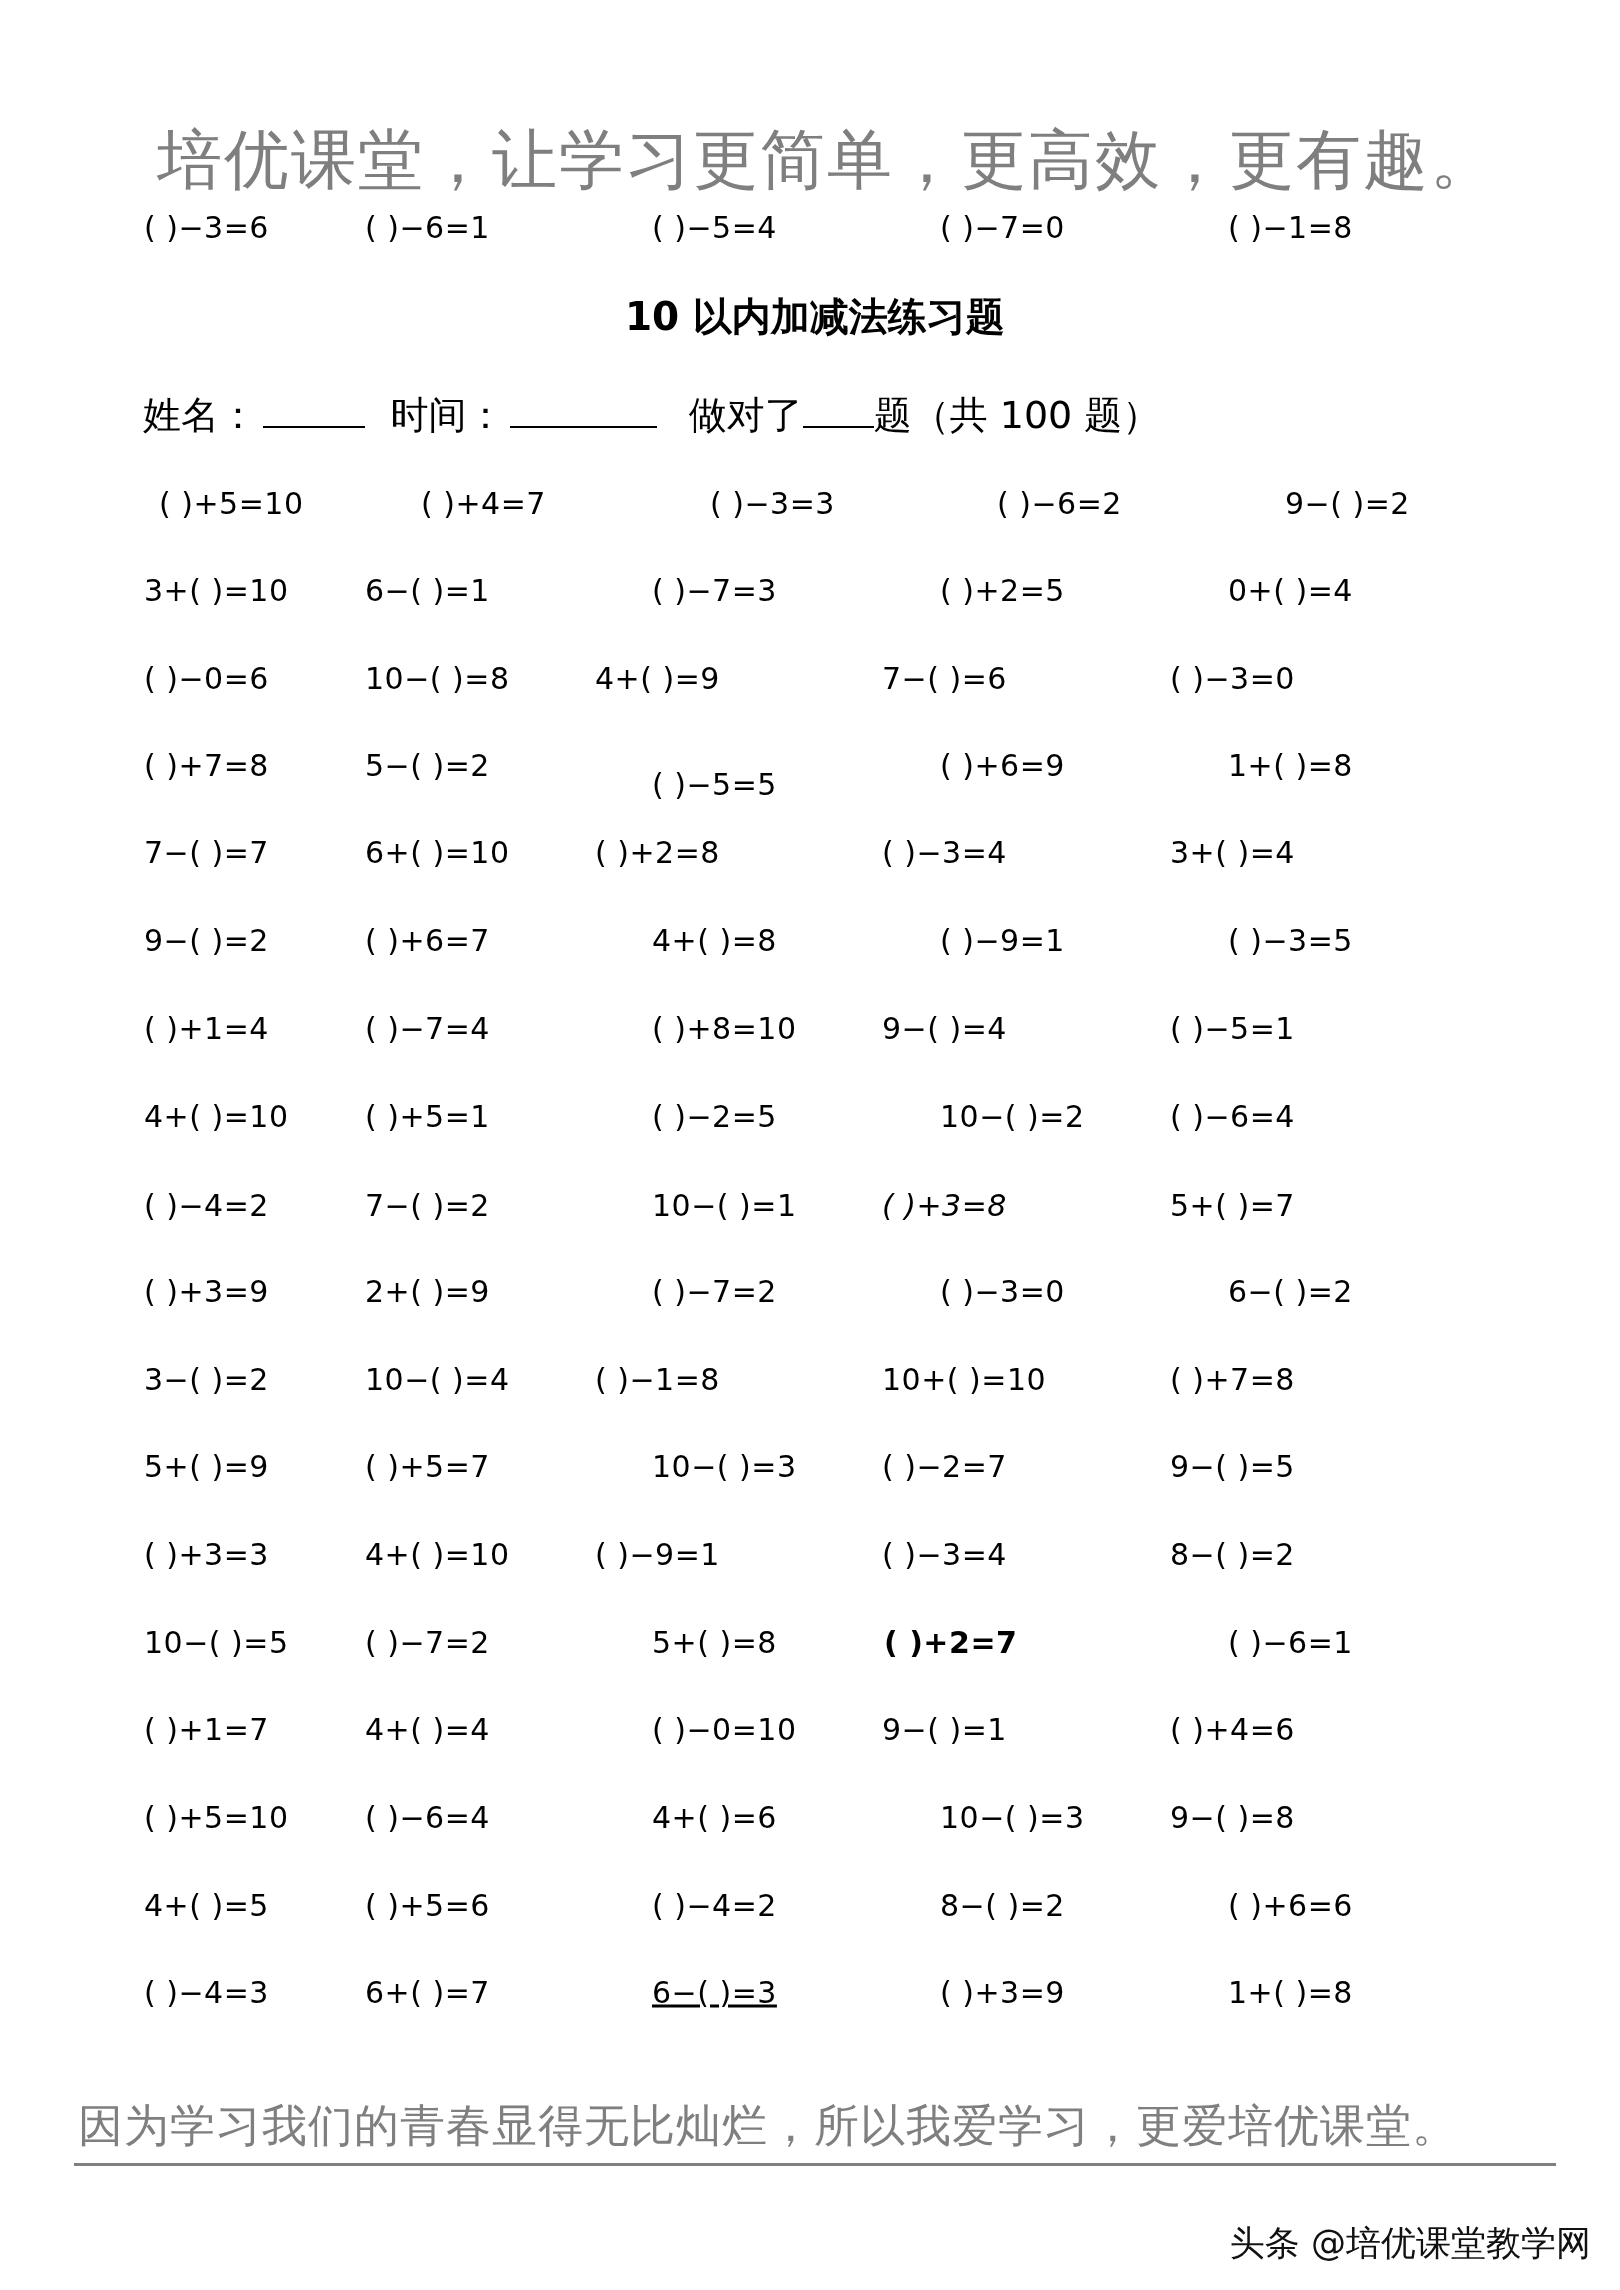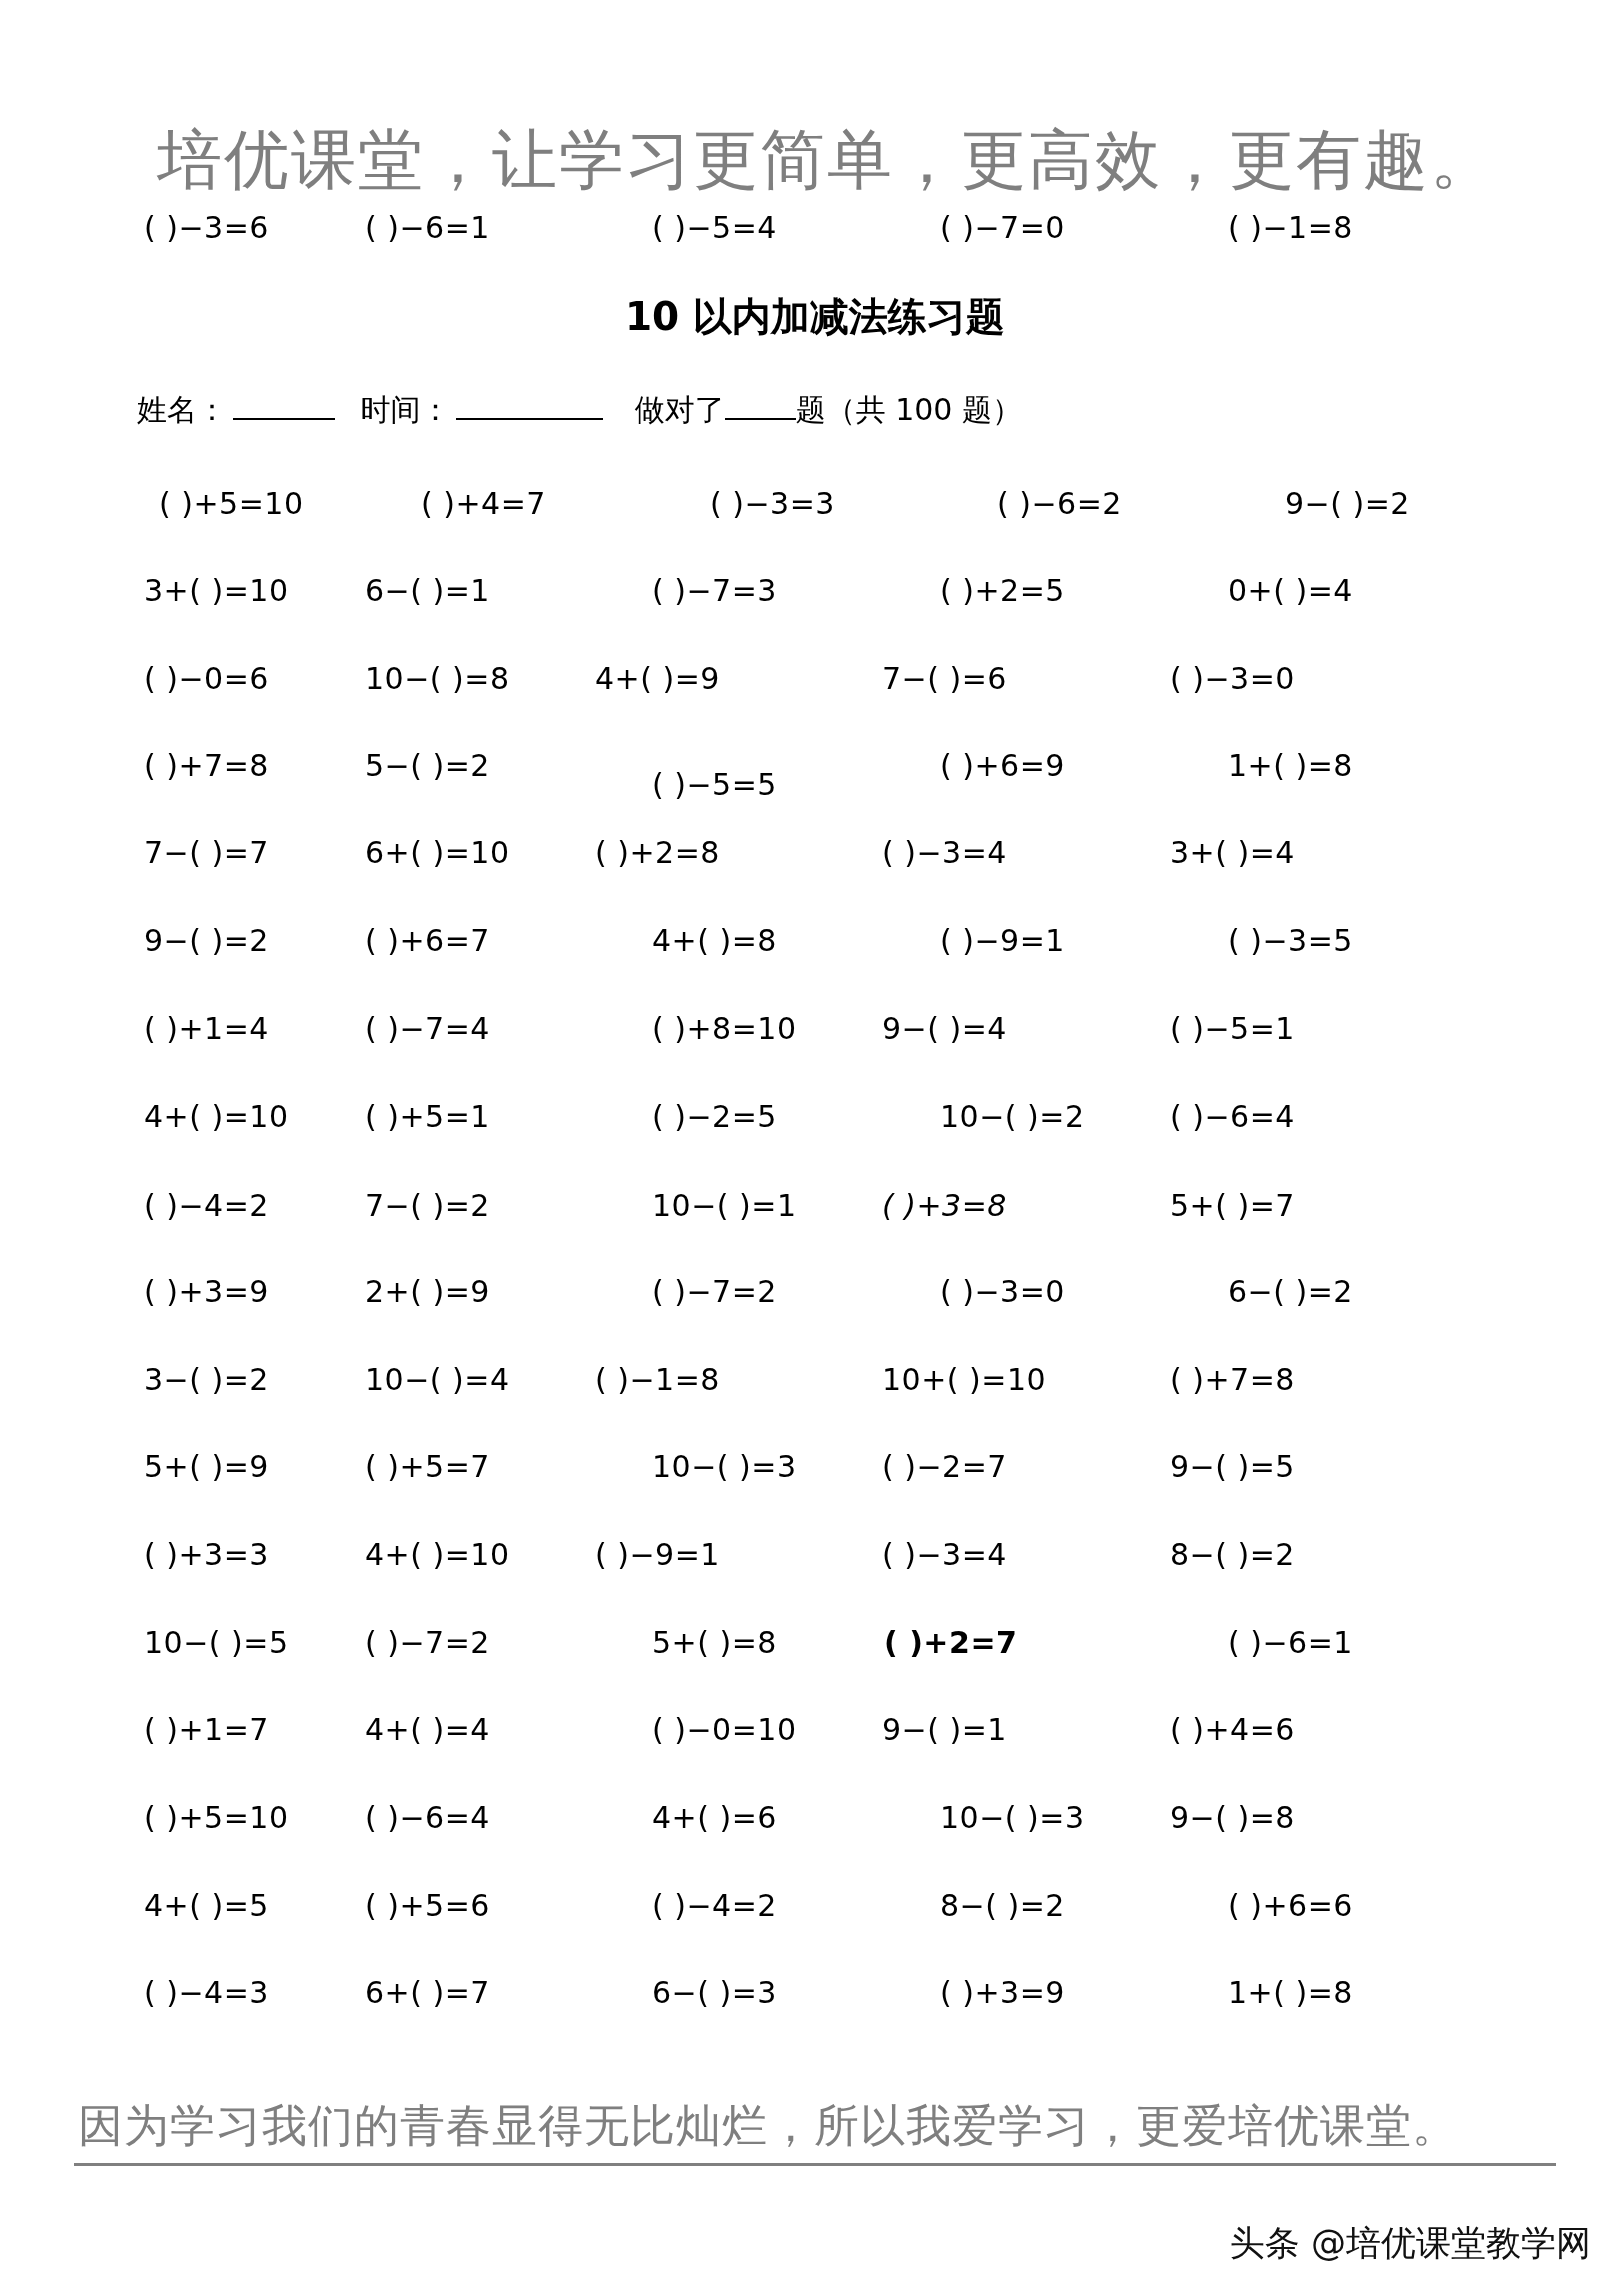--- a/index.html
+++ b/index.html
@@ -2,21 +2,21 @@
 <html><head>
   <meta charset="utf-8">
   <style>
     html, body { margin: 0; padding: 0; background: #ffffff; }
     body { width: 1620px; height: 2291px; position: relative; overflow: hidden;
            font-family: "DejaVu Sans", "Liberation Sans", sans-serif; color: #000; }
     .slogan { position: absolute; left: 157px; top: 116px; font-size: 65px; color: #7f7f7f;
               letter-spacing: 2px; white-space: nowrap; }
     .title { position: absolute; left: 0; width: 1620px; top: 290px; text-align: center;
              font-size: 39px; font-weight: bold; white-space: nowrap; padding-left: 9.8px; box-sizing: border-box; }
-    .info { position: absolute; left: 137px; top: 390px; font-size: 30px; white-space: nowrap;
+    .info { position: absolute; left: 143px; top: 390px; font-size: 38px; white-space: nowrap;
             display: flex; align-items: baseline; justify-content: center; }
     .blank { display: inline-block; border-bottom: 2.9px solid #000; height: 3.9px; margin: 0 5.9px; vertical-align: baseline; }
     .prob { position: absolute; font-size: 30px; white-space: nowrap; transform: translateY(-50%);
             letter-spacing: 0.5px; }
     .footer-text { position: absolute; left: 78px; top: 2096px; font-size: 45px; color: #7f7f7f; white-space: nowrap; letter-spacing: 1px; }
     .footer-line { position: absolute; left: 74px; width: 1482px; top: 2163px; height: 2.9px; background: #808080; }
     .watermark { position: absolute; right: 29px; top: 2220px; font-size: 35px; color: #111;
                  white-space: nowrap; text-shadow: 1px 1px 0 #fff, -1px -1px 0 #fff; }
   </style>
 </head>
@@ -126,21 +126,21 @@
     <div class="prob" style="left: 652px; top: 1817px;">4+( )=6</div>
     <div class="prob" style="left: 940px; top: 1817px;">10−( )=3</div>
     <div class="prob" style="left: 1170px; top: 1817px;">9−( )=8</div>
     <div class="prob" style="left: 144px; top: 1905px;">4+( )=5</div>
     <div class="prob" style="left: 365px; top: 1905px;">( )+5=6</div>
     <div class="prob" style="left: 652px; top: 1905px;">( )−4=2</div>
     <div class="prob" style="left: 940px; top: 1905px;">8−( )=2</div>
     <div class="prob" style="left: 1228px; top: 1905px;">( )+6=6</div>
     <div class="prob" style="left: 144px; top: 1992px;">( )−4=3</div>
     <div class="prob" style="left: 365px; top: 1992px;">6+( )=7</div>
-    <div class="prob" style="left: 652px; top: 1992px;">6−( )=3</div>
+    <div class="prob" style="left: 652px; top: 1992px; text-decoration: underline;">6−( )=3</div>
     <div class="prob" style="left: 940px; top: 1992px;">( )+3=9</div>
     <div class="prob" style="left: 1228px; top: 1992px;">1+( )=8</div>
   </div>
 
 <div class="footer-text">因为学习我们的青春显得无比灿烂，所以我爱学习，更爱培优课堂。</div>
 <div class="footer-line"></div>
 <div class="watermark">头条 @培优课堂教学网</div>
 
 
 </body></html>

